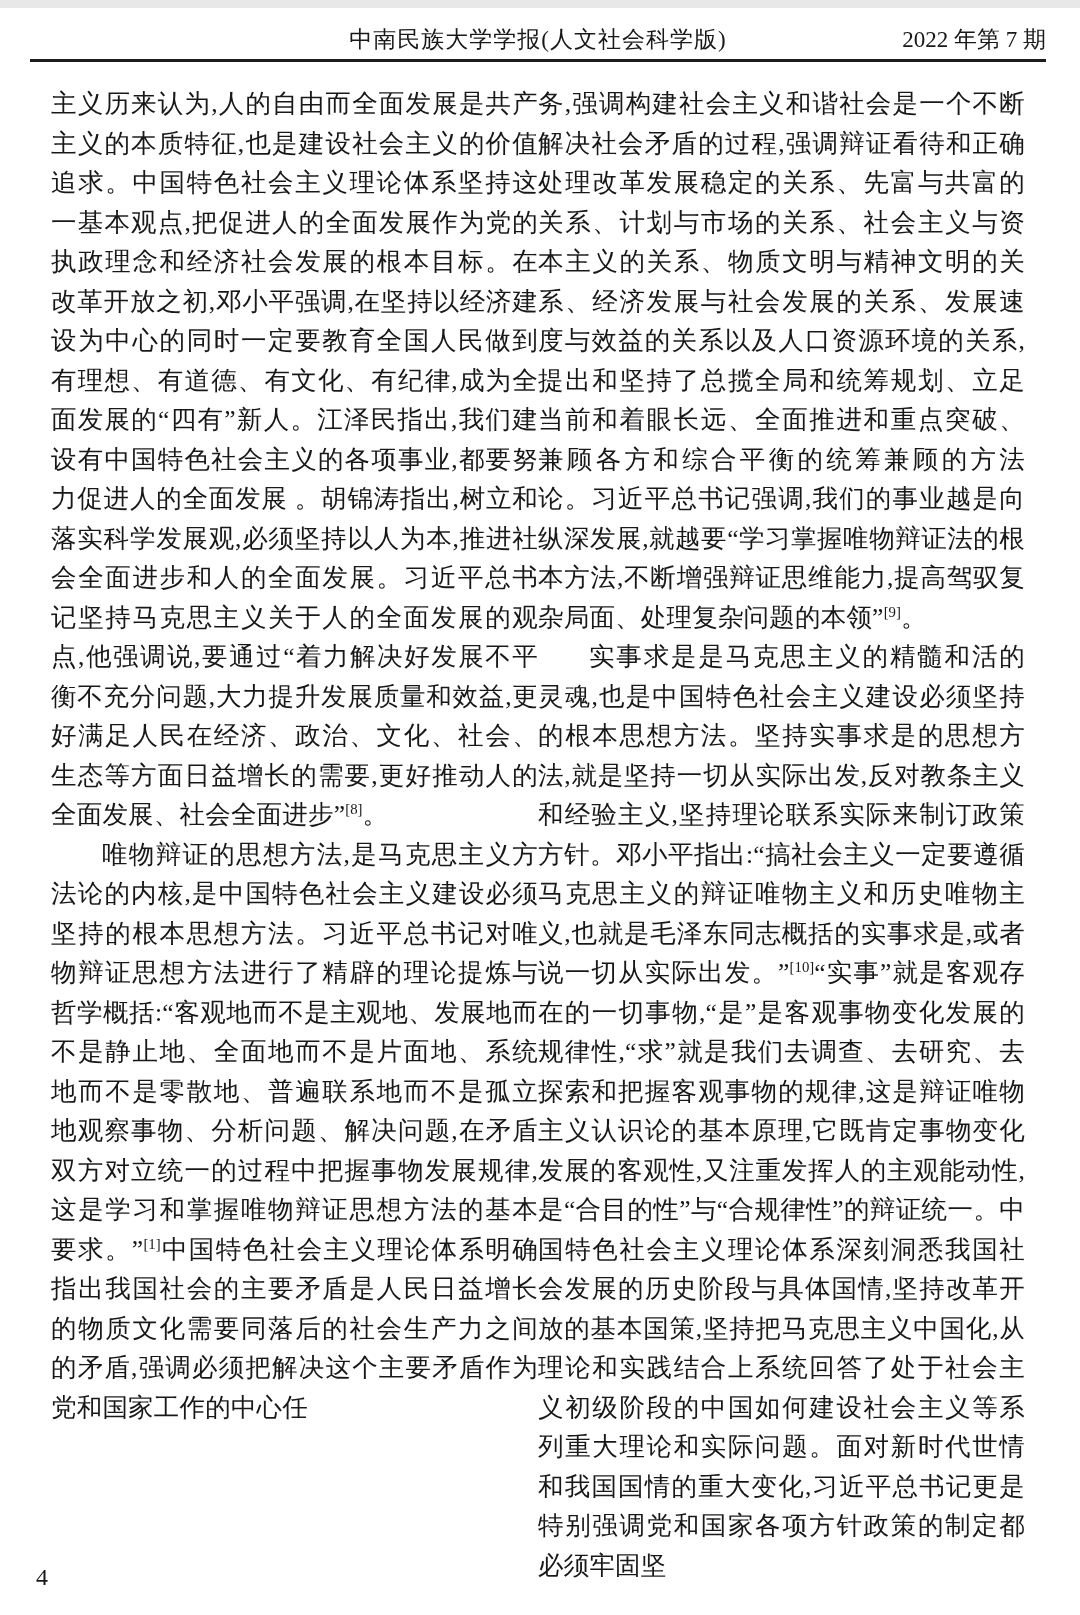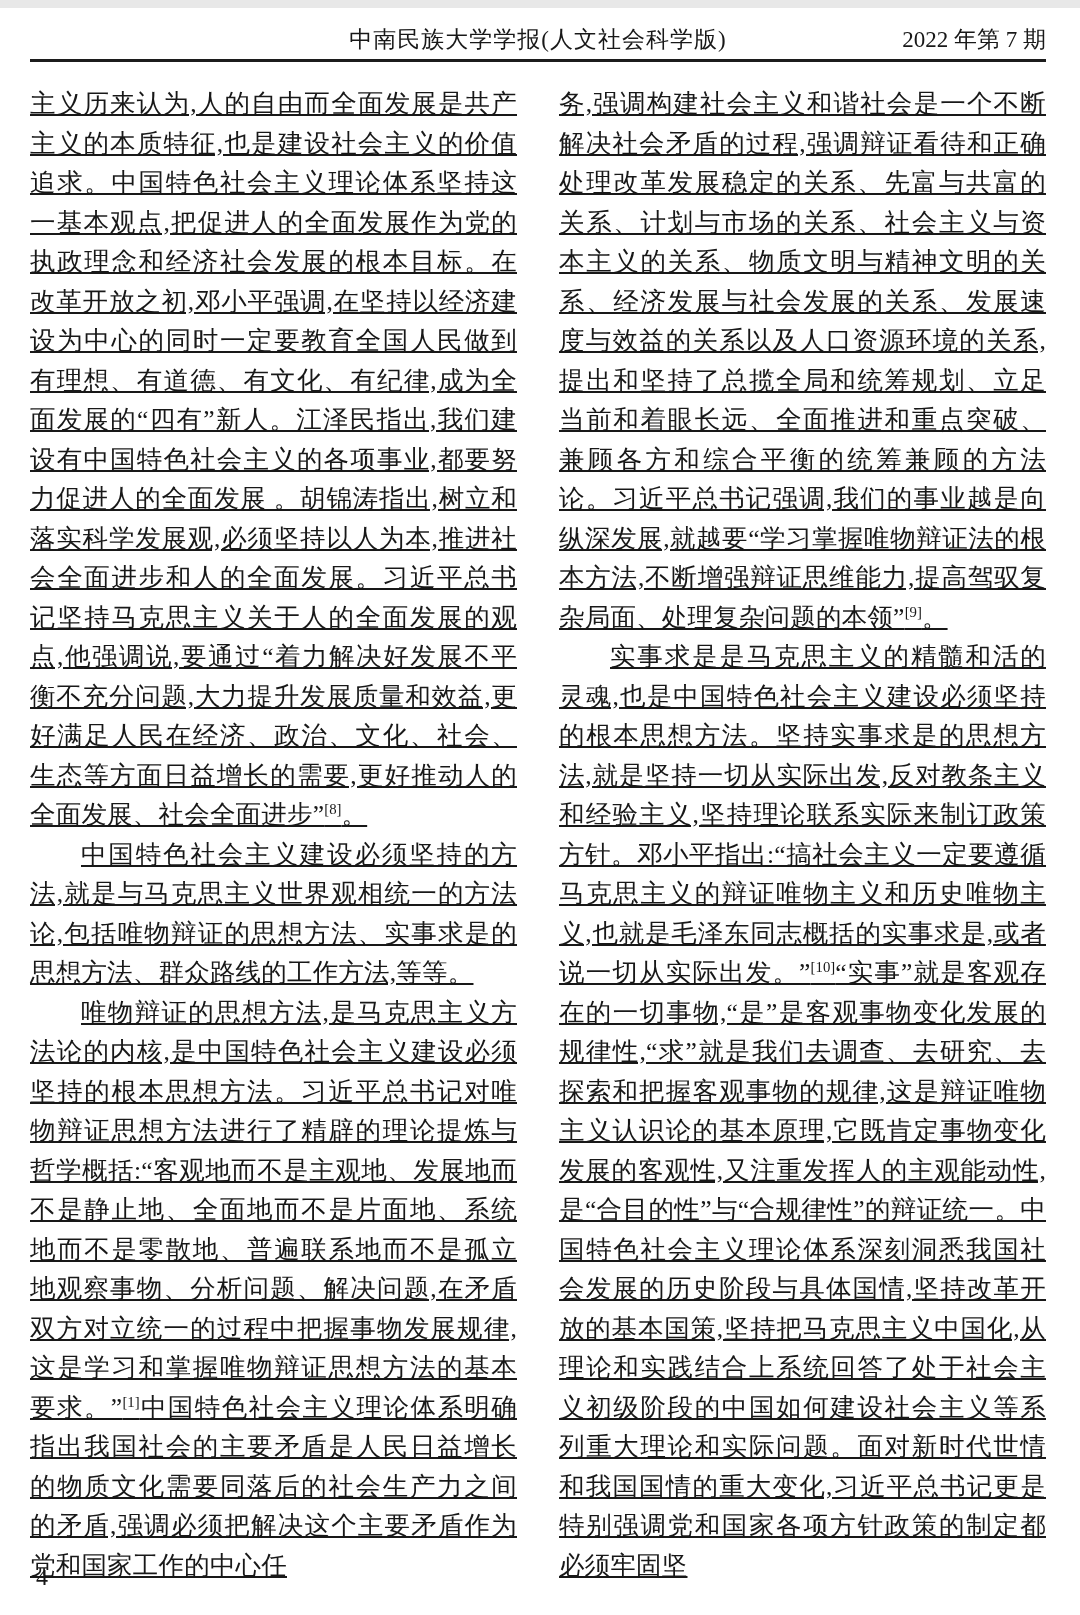--- a/index.html
+++ b/index.html
@@ -44,22 +44,21 @@
     right: 34px;
     height: 0;
     border-top: 3px solid #1c1c1c;
   }
   .columns {
     position: absolute;
     top: 76px;
     left: 30px;
     right: 34px;
     display: flex;
-    justify-content: space-between;
-    text-decoration: underline;
+    justify-content: center;
   }
   .column {
     width: 487px;
     font-size: 25.5px;
     line-height: 39.5px;
     text-align: justify;
     text-justify: inter-ideograph;
     letter-spacing: 0.2px;
   }
   .para {
@@ -89,21 +88,20 @@
   <header class="page-header">
     <div class="journal-title">中南民族大学学报(人文社会科学版)</div>
     <div class="issue-label">2022 年第 7 期</div>
   </header>
 
   <div class="header-rule"></div>
 
   <main class="columns">
     <section class="column">
         <p class="para">主义历来认为,人的自由而全面发展是共产主义的本质特征,也是建设社会主义的价值追求。中国特色社会主义理论体系坚持这一基本观点,把促进人的全面发展作为党的执政理念和经济社会发展的根本目标。在改革开放之初,邓小平强调,在坚持以经济建设为中心的同时一定要教育全国人民做到有理想、有道德、有文化、有纪律,成为全面发展的“四有”新人。江泽民指出,我们建设有中国特色社会主义的各项事业,都要努力促进人的全面发展 。胡锦涛指出,树立和落实科学发展观,必须坚持以人为本,推进社会全面进步和人的全面发展。习近平总书记坚持马克思主义关于人的全面发展的观点,他强调说,要通过“着力解决好发展不平衡不充分问题,大力提升发展质量和效益,更好满足人民在经济、政治、文化、社会、生态等方面日益增长的需要,更好推动人的全面发展、社会全面进步”<sup class="citation">[8]</sup>。</p>
-        <p class="para indent">中国特色社会主义建设必须坚持的方法,就是与马克思主义世界观相统一的方法论,包括唯物辩证的思想方法、实事求是的思想方法、群众路线的工作方法,等等。</p>
         <p class="para indent">唯物辩证的思想方法,是马克思主义方法论的内核,是中国特色社会主义建设必须坚持的根本思想方法。习近平总书记对唯物辩证思想方法进行了精辟的理论提炼与哲学概括:“客观地而不是主观地、发展地而不是静止地、全面地而不是片面地、系统地而不是零散地、普遍联系地而不是孤立地观察事物、分析问题、解决问题,在矛盾双方对立统一的过程中把握事物发展规律,这是学习和掌握唯物辩证思想方法的基本要求。”<sup class="citation">[1]</sup>中国特色社会主义理论体系明确指出我国社会的主要矛盾是人民日益增长的物质文化需要同落后的社会生产力之间的矛盾,强调必须把解决这个主要矛盾作为党和国家工作的中心任</p>
       </section>
     <section class="column">
         <p class="para">务,强调构建社会主义和谐社会是一个不断解决社会矛盾的过程,强调辩证看待和正确处理改革发展稳定的关系、先富与共富的关系、计划与市场的关系、社会主义与资本主义的关系、物质文明与精神文明的关系、经济发展与社会发展的关系、发展速度与效益的关系以及人口资源环境的关系,提出和坚持了总揽全局和统筹规划、立足当前和着眼长远、全面推进和重点突破、兼顾各方和综合平衡的统筹兼顾的方法论。习近平总书记强调,我们的事业越是向纵深发展,就越要“学习掌握唯物辩证法的根本方法,不断增强辩证思维能力,提高驾驭复杂局面、处理复杂问题的本领”<sup class="citation">[9]</sup>。</p>
         <p class="para indent">实事求是是马克思主义的精髓和活的灵魂,也是中国特色社会主义建设必须坚持的根本思想方法。坚持实事求是的思想方法,就是坚持一切从实际出发,反对教条主义和经验主义,坚持理论联系实际来制订政策方针。邓小平指出:“搞社会主义一定要遵循马克思主义的辩证唯物主义和历史唯物主义,也就是毛泽东同志概括的实事求是,或者说一切从实际出发。”<sup class="citation">[10]</sup>“实事”就是客观存在的一切事物,“是”是客观事物变化发展的规律性,“求”就是我们去调查、去研究、去探索和把握客观事物的规律,这是辩证唯物主义认识论的基本原理,它既肯定事物变化发展的客观性,又注重发挥人的主观能动性,是“合目的性”与“合规律性”的辩证统一。中国特色社会主义理论体系深刻洞悉我国社会发展的历史阶段与具体国情,坚持改革开放的基本国策,坚持把马克思主义中国化,从理论和实践结合上系统回答了处于社会主义初级阶段的中国如何建设社会主义等系列重大理论和实际问题。面对新时代世情和我国国情的重大变化,习近平总书记更是特别强调党和国家各项方针政策的制定都必须牢固坚</p>
       </section>
   </main>
 
   <footer>
     <div class="page-number">4</div>

